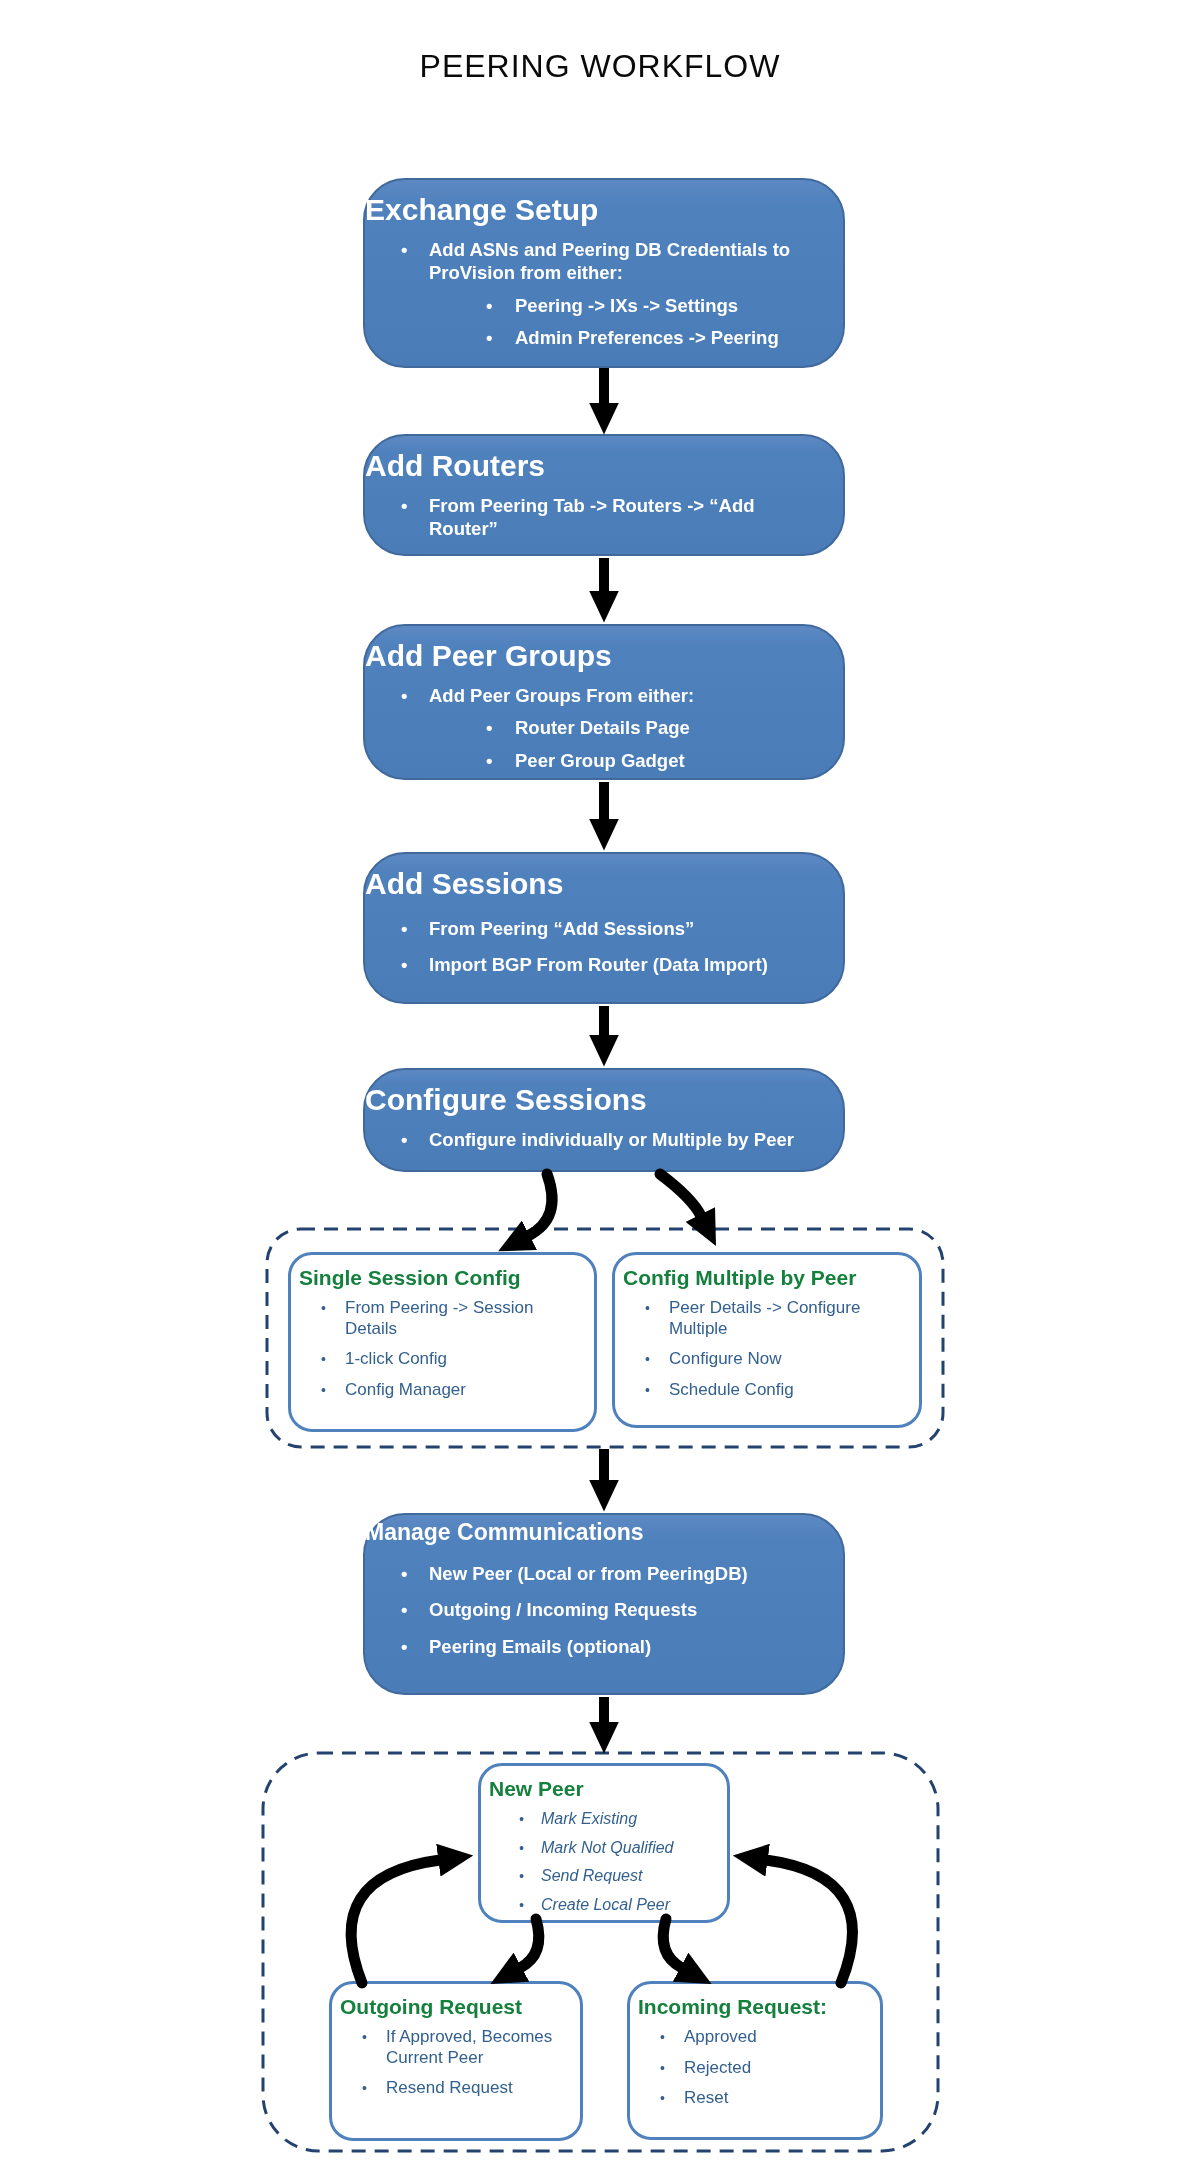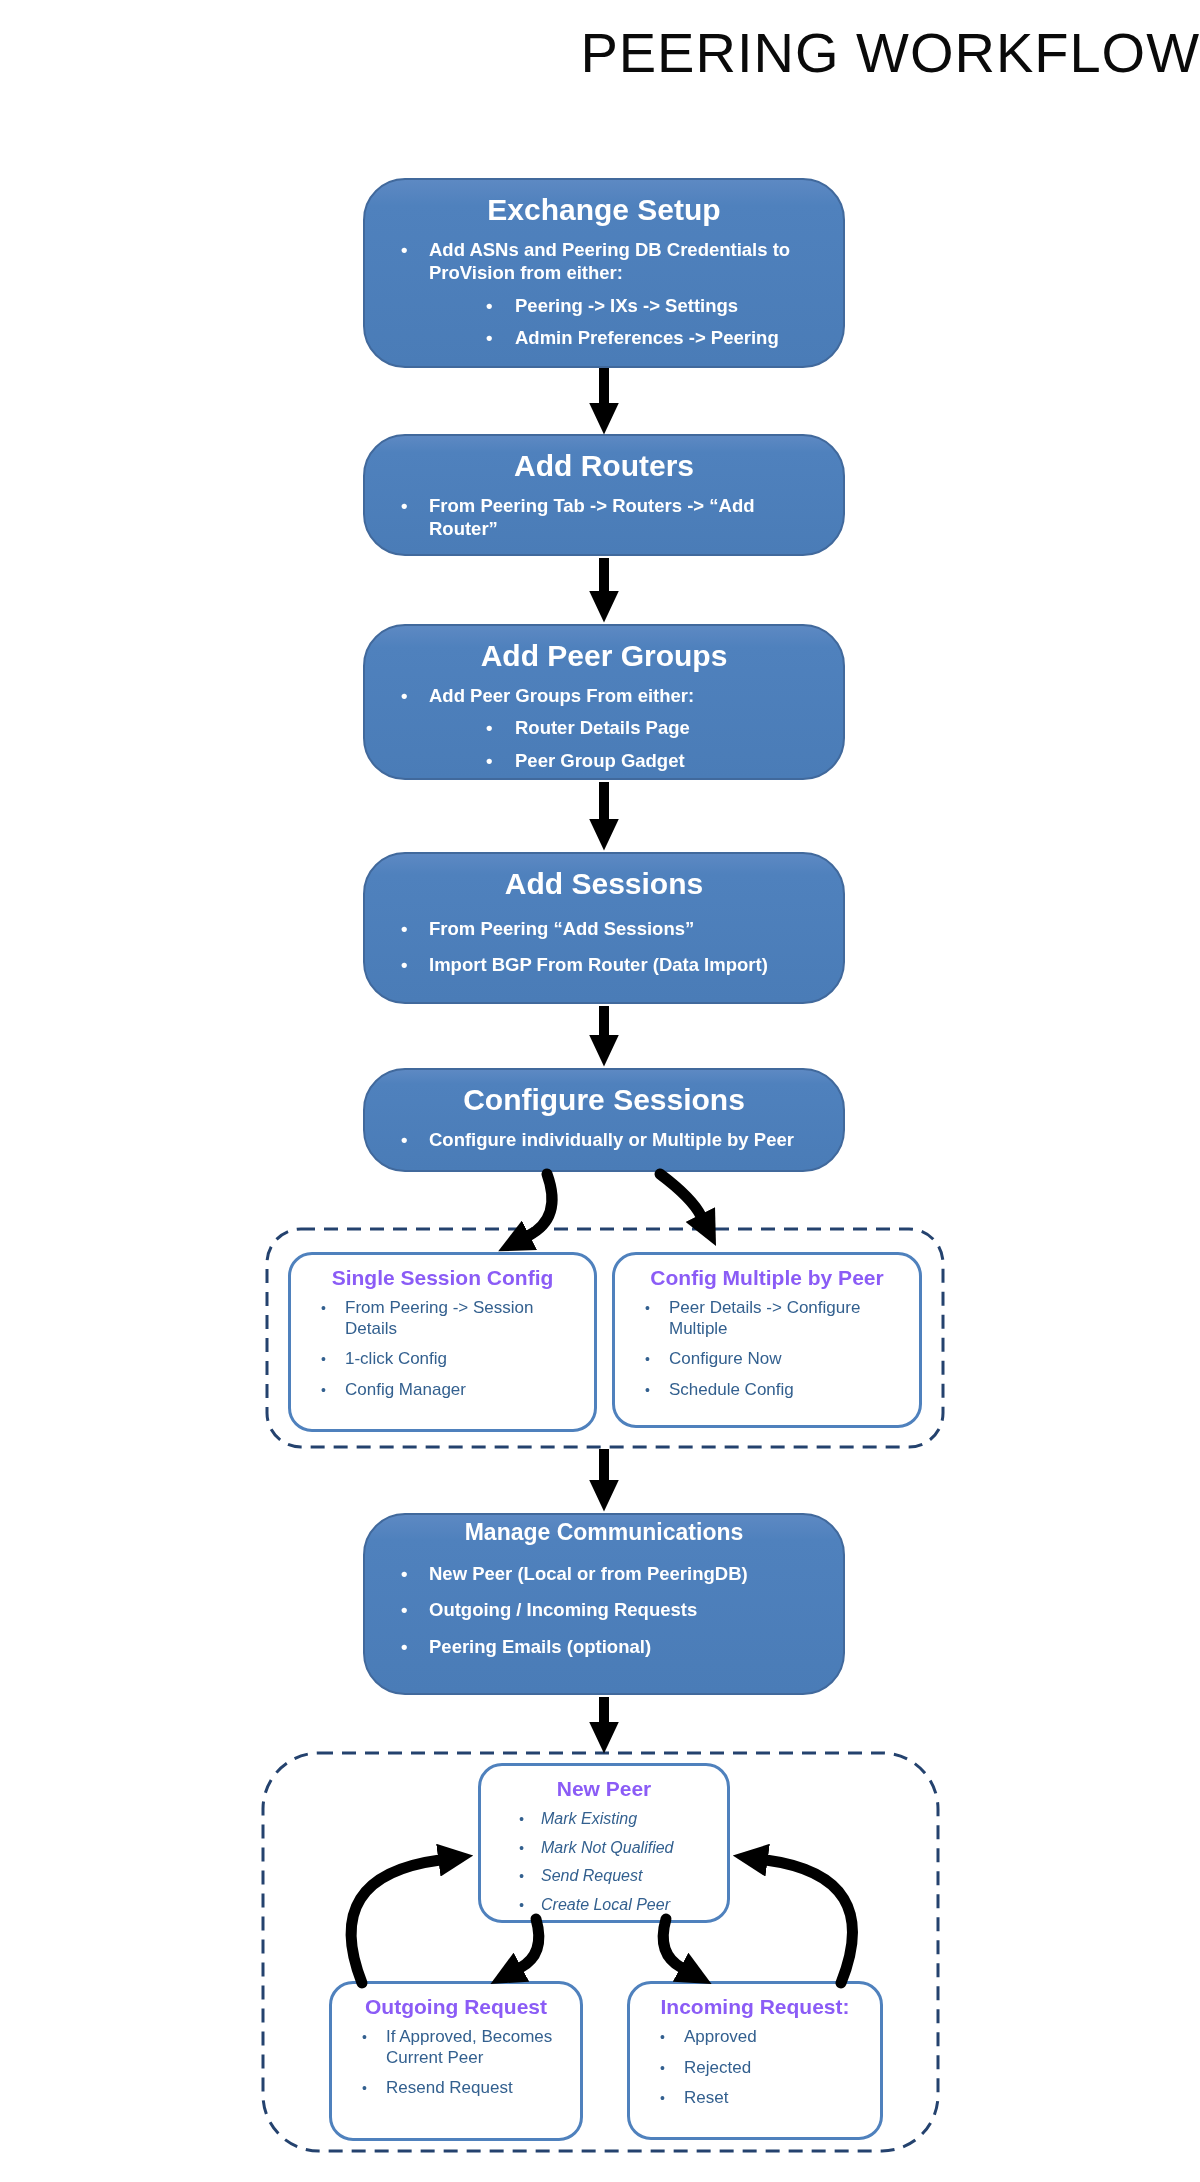--- a/index.html
+++ b/index.html
@@ -1,45 +1,45 @@
 <!DOCTYPE html>
 <html><head>
 <meta charset="utf-8">
 <style>
   html,body{margin:0;padding:0;background:#ffffff;}
   .canvas{
     position:relative;width:1200px;height:2182px;background:#ffffff;overflow:hidden;
     font-family:"Liberation Sans", sans-serif;
   }
   .title{
-    position:absolute;top:20px;left:0;width:100%;text-align:right;
-    font-size:56px;font-weight:400;letter-spacing:1px;color:#0a0a0a;
+    position:absolute;top:48px;left:0;width:100%;text-align:center;
+    font-size:32px;font-weight:400;letter-spacing:1px;color:#0a0a0a;
   }
   .bluebox{
     position:absolute;box-sizing:border-box;
     background:linear-gradient(180deg,#5d89c3 0%,#4f81bd 14%,#4a7cb7 100%);
     border:2px solid #41699c;border-radius:42px;color:#ffffff;
   }
   .bluebox h2{
-    margin:0;padding-top:13px;text-align:center;font-size:30px;font-weight:bold;color:#ffffff;
+    margin:0;padding-top:13px;font-size:30px;font-weight:bold;color:#ffffff;
   }
   .bluebox.big h2{font-size:23px;padding-top:4px;}
   .bluebox ul{list-style:none;margin:11px 0 0;padding:0;font-size:18.5px;font-weight:bold;}
   .bluebox li{position:relative;line-height:1.26;margin-bottom:9px;}
   .bluebox li.l1{padding-left:64px;padding-right:38px;}
   .bluebox li.l1::before{content:"•";position:absolute;left:36px;}
   .bluebox li.l2{padding-left:150px;}
   .bluebox li.l2::before{content:"•";position:absolute;left:121px;}
   .bluebox.roomy ul{margin-top:16px;}
   .bluebox.roomy li{margin-bottom:13px;}
   .wbox{
     position:absolute;box-sizing:border-box;background:#ffffff;
     border:3px solid #4f81bd;border-radius:24px;color:#31608f;
   }
-  .wbox h3{margin:11px 8px 8px;text-align:center;font-size:21px;font-weight:bold;color:#8b5cf6;}
+  .wbox h3{margin:11px 8px 8px;text-align:left;font-size:21px;font-weight:bold;color:#15803d;}
   .wbox ul{list-style:none;margin:4px 0 0;padding:0;font-size:17px;font-weight:400;color:#33608f;}
   .wbox li{position:relative;padding-left:54px;padding-right:12px;margin-bottom:10px;line-height:1.22;}
   .wbox li::before{content:"•";position:absolute;left:30px;font-size:14px;top:2px;}
   .wbox.compact ul{font-size:16px;}
   .wbox.compact li{margin-bottom:9px;padding-left:60px;font-style:italic;}
   .wbox.compact li::before{left:38px;}
   .arrow-layer{position:absolute;left:0;top:0;pointer-events:none;}
 </style>
 </head>
 <body>

